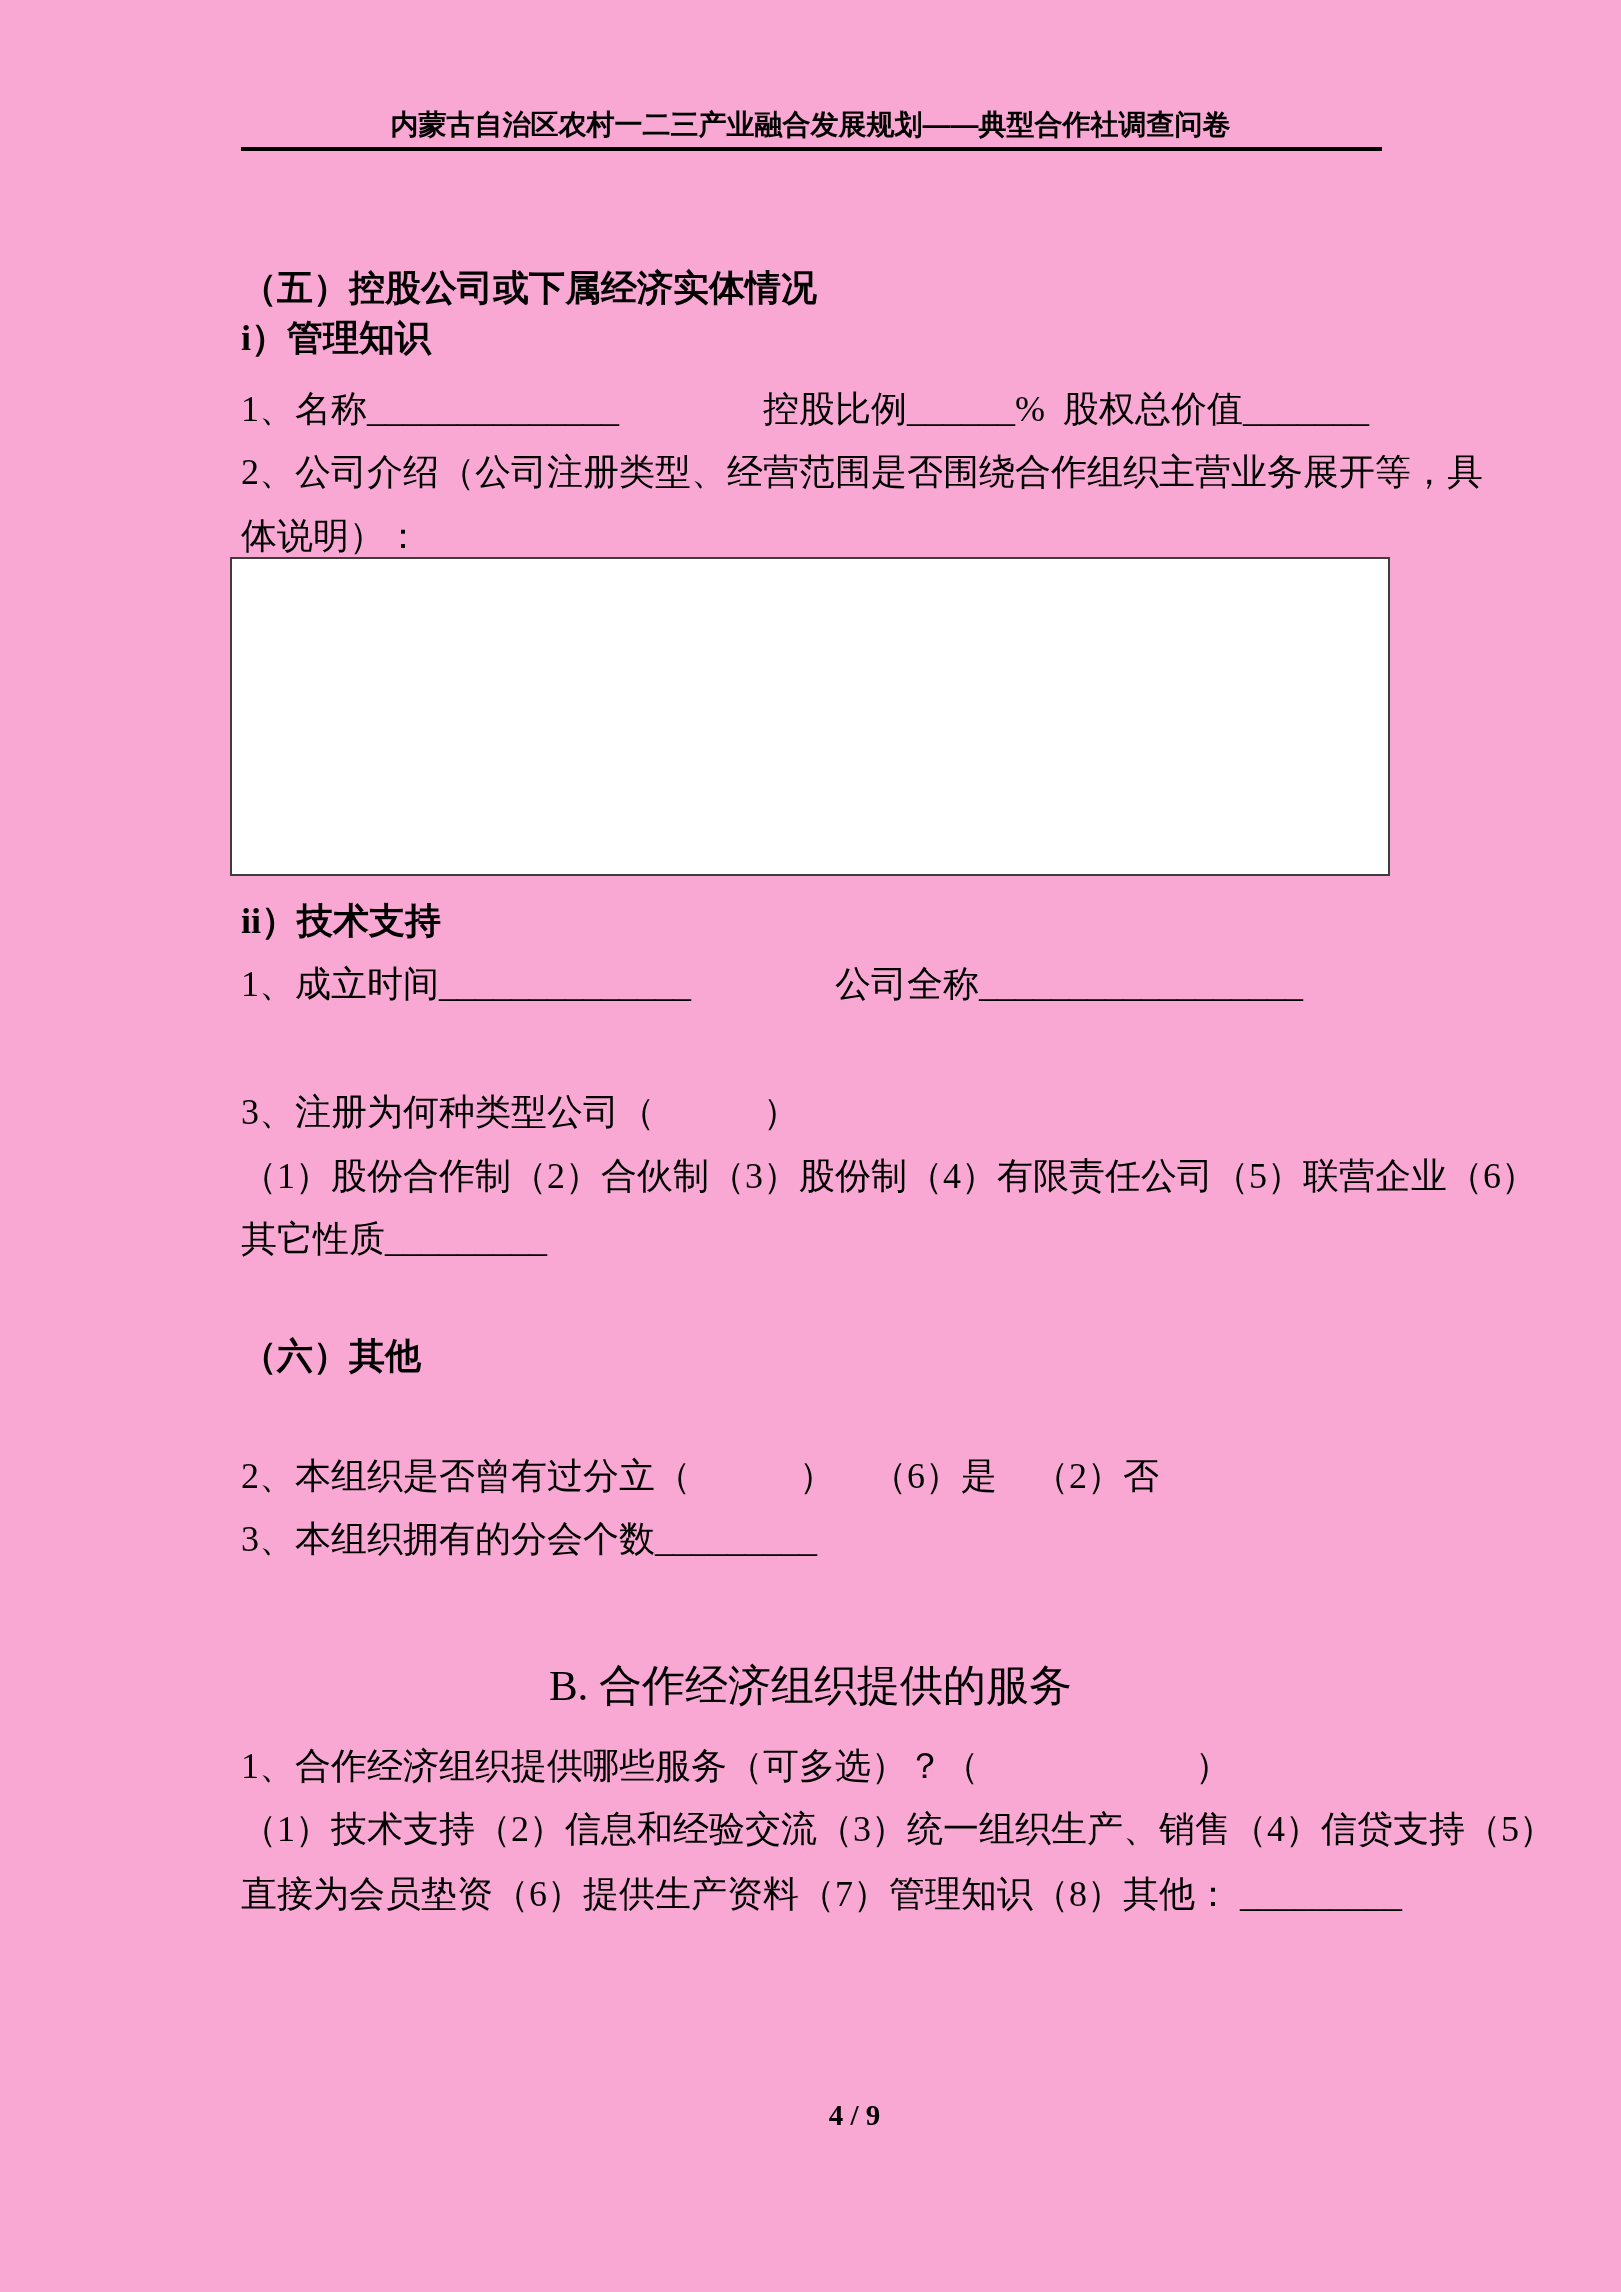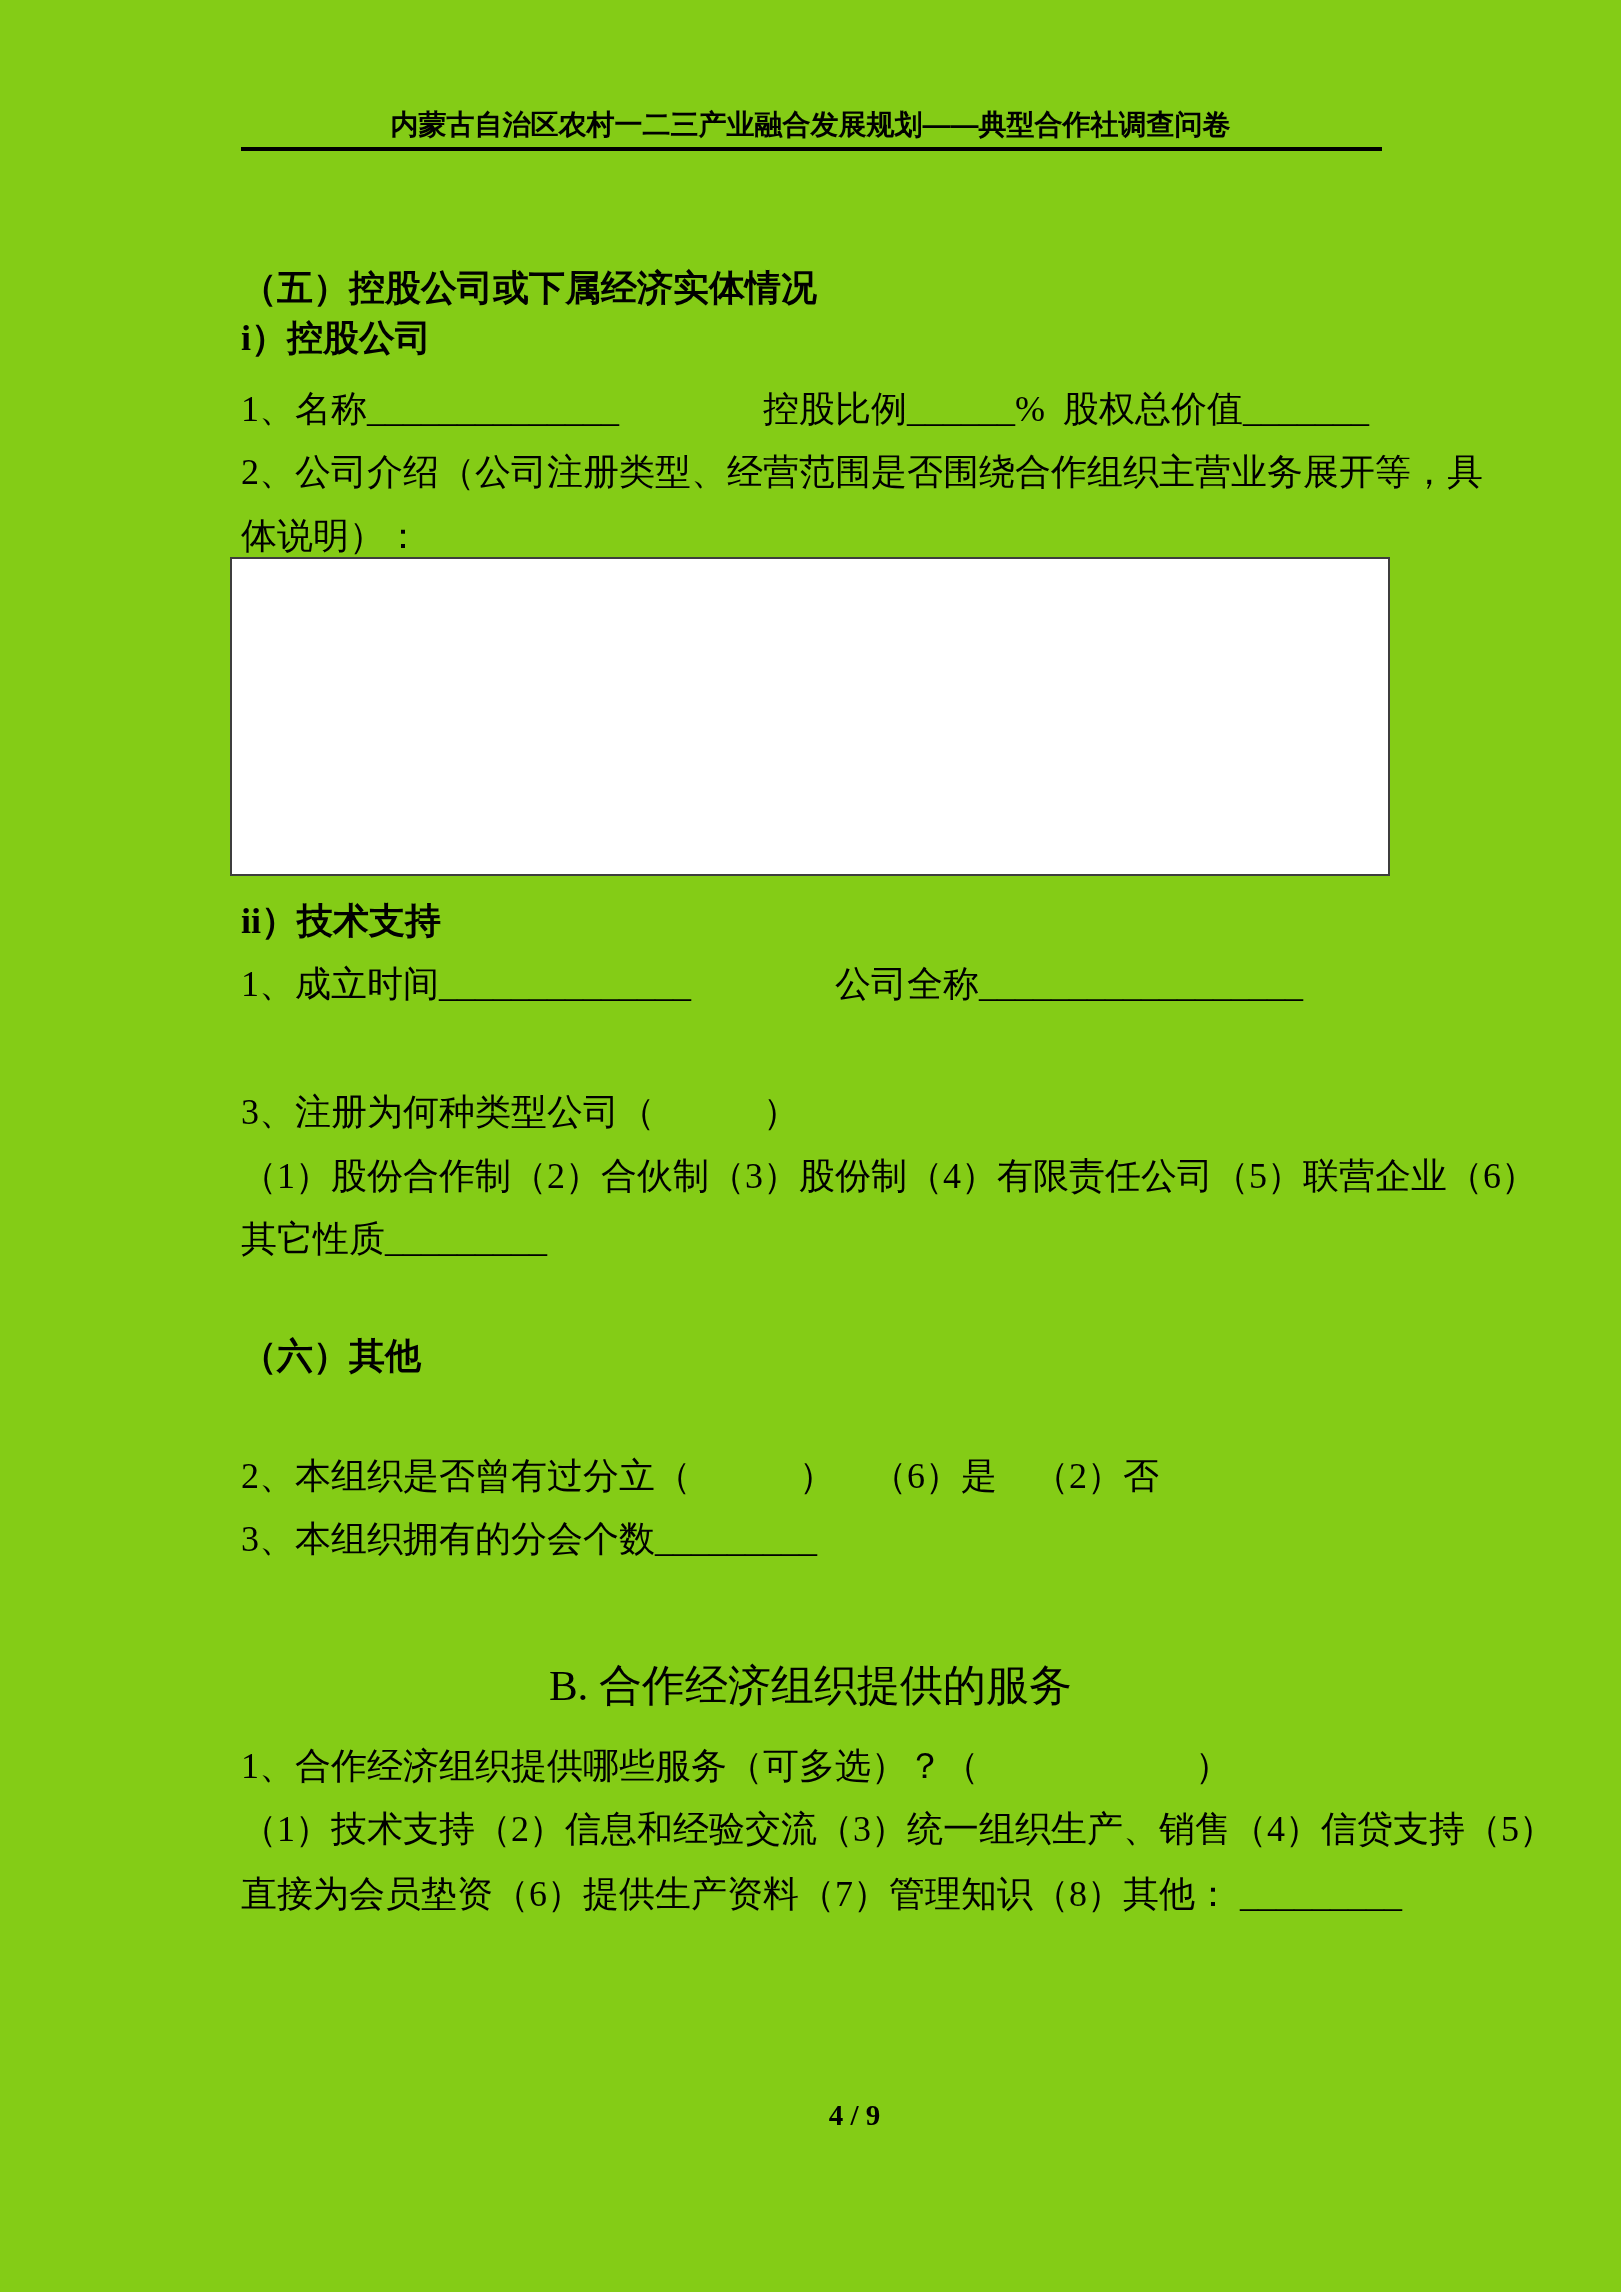--- a/index.html
+++ b/index.html
@@ -1,21 +1,21 @@
 <!DOCTYPE html>
 <html><head>
 <meta charset="utf-8">
 <style>
   html, body { margin: 0; padding: 0; background: #888; }
   .page {
     position: relative;
     width: 1621px;
     height: 2293px;
     margin: 0 auto;
-    background: #84cc16;
+    background: #f9a8d4;
     color: #000;
     font-family: "Liberation Serif", "DejaVu Serif", serif;
     overflow: hidden;
   }
   .line {
     position: absolute;
     left: 241px;
     font-size: 36px;
     line-height: 1.2;
     white-space: pre;
@@ -78,21 +78,21 @@
 </style>
 </head>
 <body>
 
 <div class="page">
 
   <div class="doc-header">内蒙古自治区农村一二三产业融合发展规划——典型合作社调查问卷</div>
   <div class="header-rule"></div>
 
   <div class="line bold" style="top:267px">（五）控股公司或下属经济实体情况</div>
-  <div class="line bold" style="top:317px">i）控股公司</div>
+  <div class="line bold" style="top:317px">i）管理知识</div>
 
   <div class="line" style="top:388px">1、名称______________　　　　控股比例______%  股权总价值_______</div>
   <div class="line" style="top:451px">2、公司介绍（公司注册类型、经营范围是否围绕合作组织主营业务展开等，具</div>
   <div class="line" style="top:515px">体说明）：</div>
 
   <div class="intro-box"></div>
 
   <div class="line bold" style="top:900px">ii）技术支持</div>
   <div class="line" style="top:963px">1、成立时间______________　　　　公司全称__________________</div>
   <div class="line" style="top:1091px">3、注册为何种类型公司（　　　）</div>

